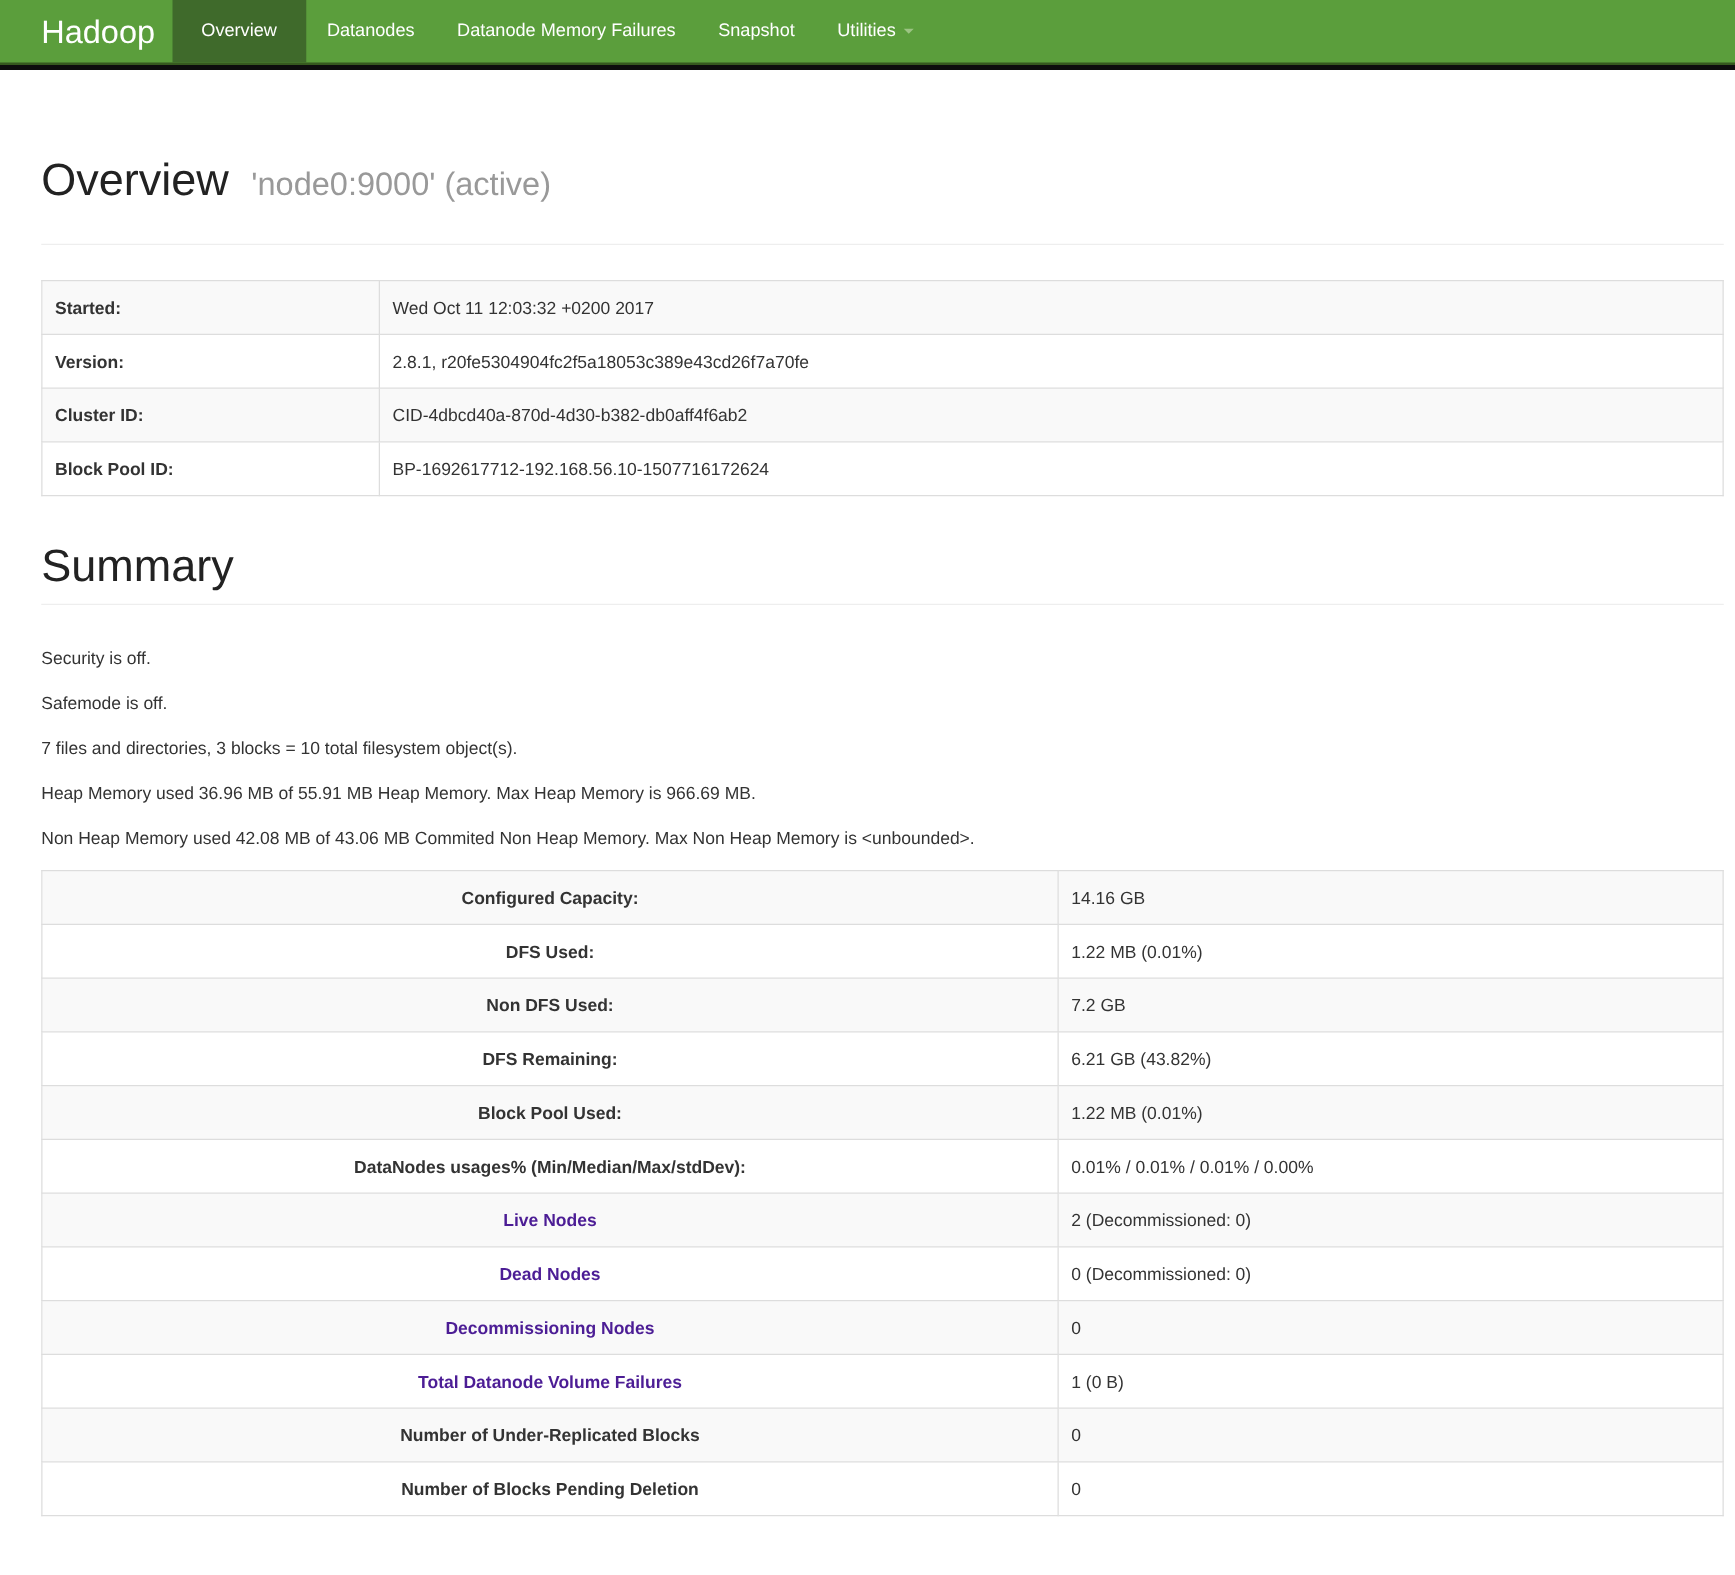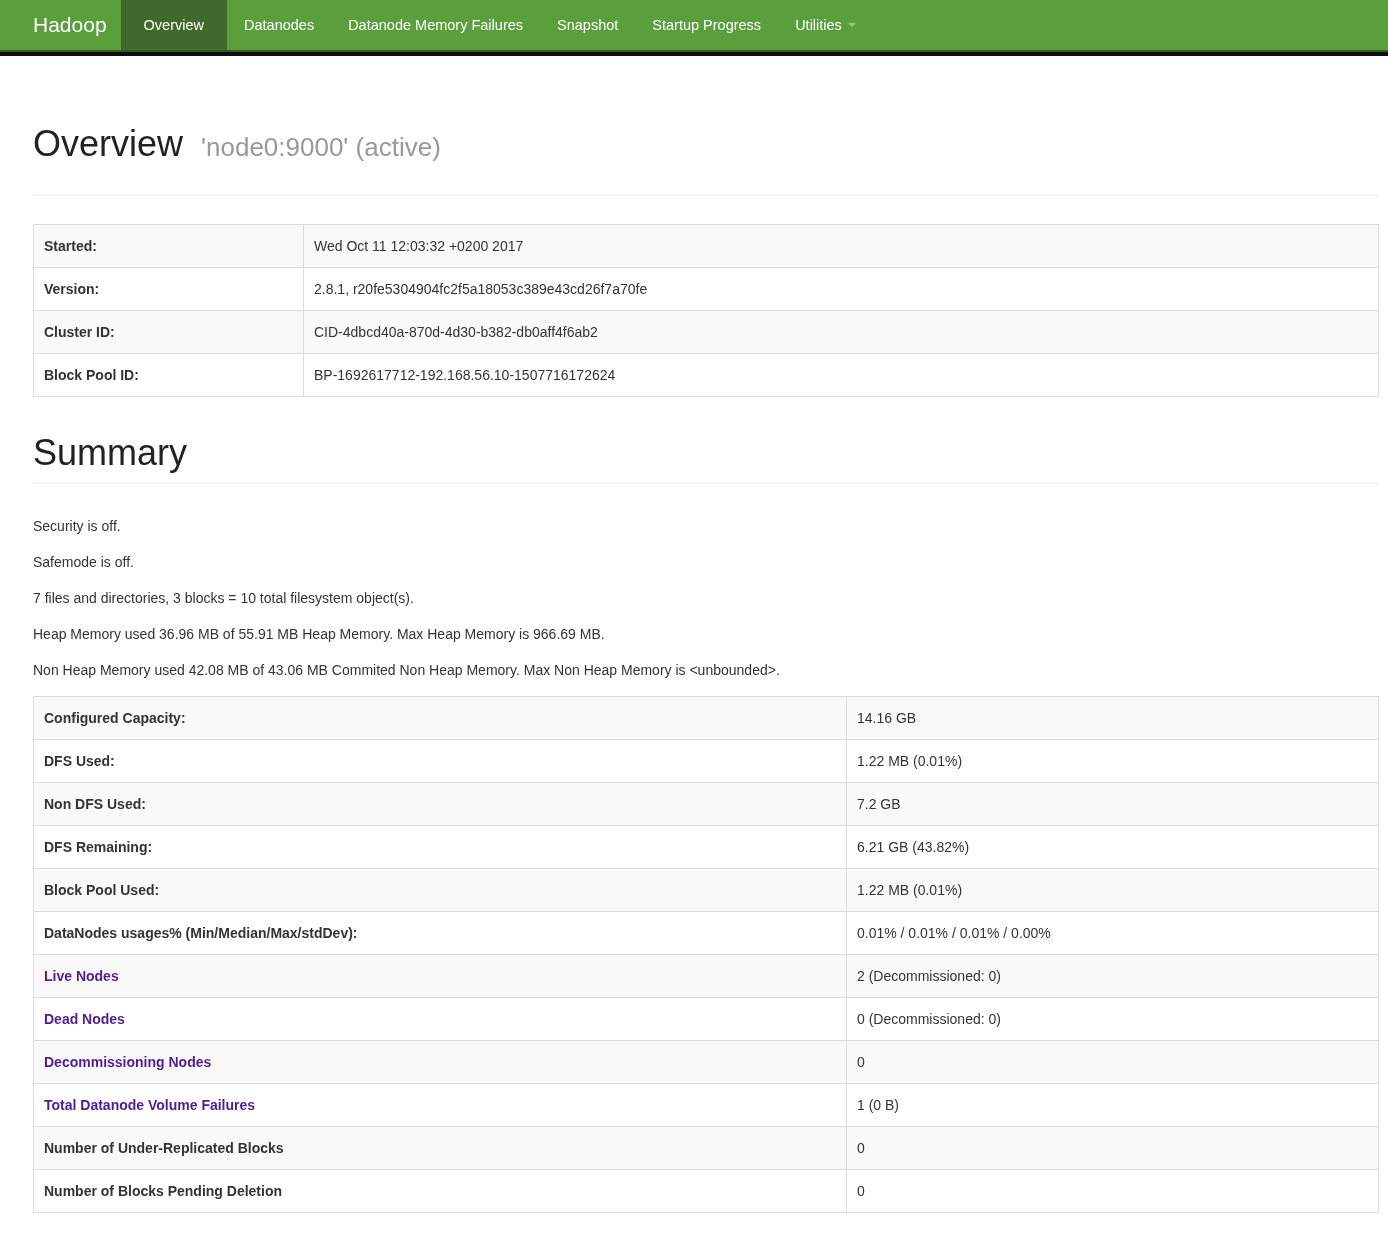--- a/index.html
+++ b/index.html
@@ -15,21 +15,21 @@
     height: 52px;
     background: #5B9E3C;
     border-bottom: 2px solid #36591F;
     display: flex;
     align-items: stretch;
   }
   .navbar-black-bar { height: 4px; background: #0D0D0D; }
   .navbar-brand {
     display: flex; align-items: center;
     padding: 0 14px 0 33px;
-    color: #fff; font-size: 21px;
+    color: #fff; font-size: 26px;
     text-decoration: none; cursor: pointer;
   }
   .nav-items { display: flex; align-items: stretch; }
   .nav-item {
     display: flex; align-items: center;
     padding: 0 17px;
     color: #fff; font-size: 14.5px;
     text-decoration: none; cursor: pointer;
     white-space: nowrap;
   }
@@ -74,40 +74,39 @@
     text-align: left;
     font-size: 14px;
     vertical-align: middle;
     overflow: hidden;
   }
   table.info-table th { font-weight: bold; color: #333; }
   table.info-table td { font-weight: normal; color: #333; }
   table.info-table tr:nth-child(odd) { background: #f9f9f9; }
   table.info-table tr:nth-child(even) { background: #fff; }
   #overview-table th { width: 270px; }
-  #summary-table th { width: 813px; }
+  #summary-table th { width: 813px; text-align: center; }
   #summary-table { margin-top: 16px; }
 
   a.cell-link { color: #4c1d95; text-decoration: none; cursor: pointer; font-weight: bold; }
 
   
   .summary-paragraphs { margin-top: 32px; }
   .summary-paragraphs p { line-height: 20px; margin-bottom: 16px; color: #333; }
 </style>
 </head>
 <body>
 
 <nav class="navbar">
   <a class="navbar-brand">Hadoop</a>
   <div class="nav-items">
     <a class="nav-item active">Overview</a>
     <a class="nav-item">Datanodes</a>
     <a class="nav-item">Datanode Memory Failures</a>
     <a class="nav-item">Snapshot</a>
-    <a class="nav-item">Startup Progress</a>
     <a class="nav-item">
       <span>Utilities</span>
       <span class="caret"></span>
     </a>
   </div>
 </nav>
 <div class="navbar-black-bar"></div>
 
 <div class="container">
 

